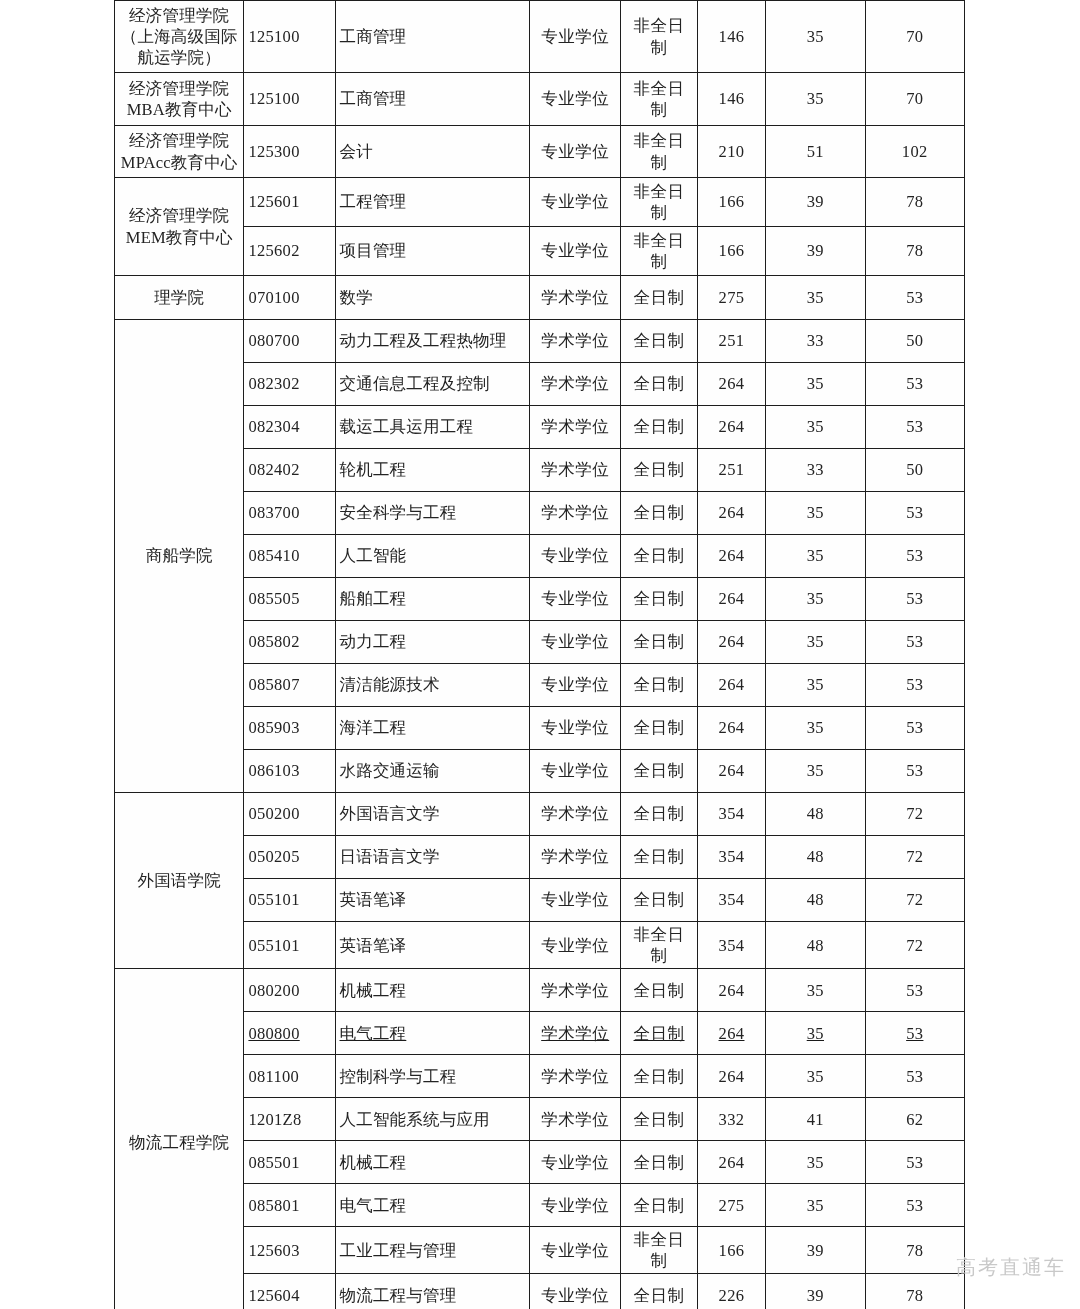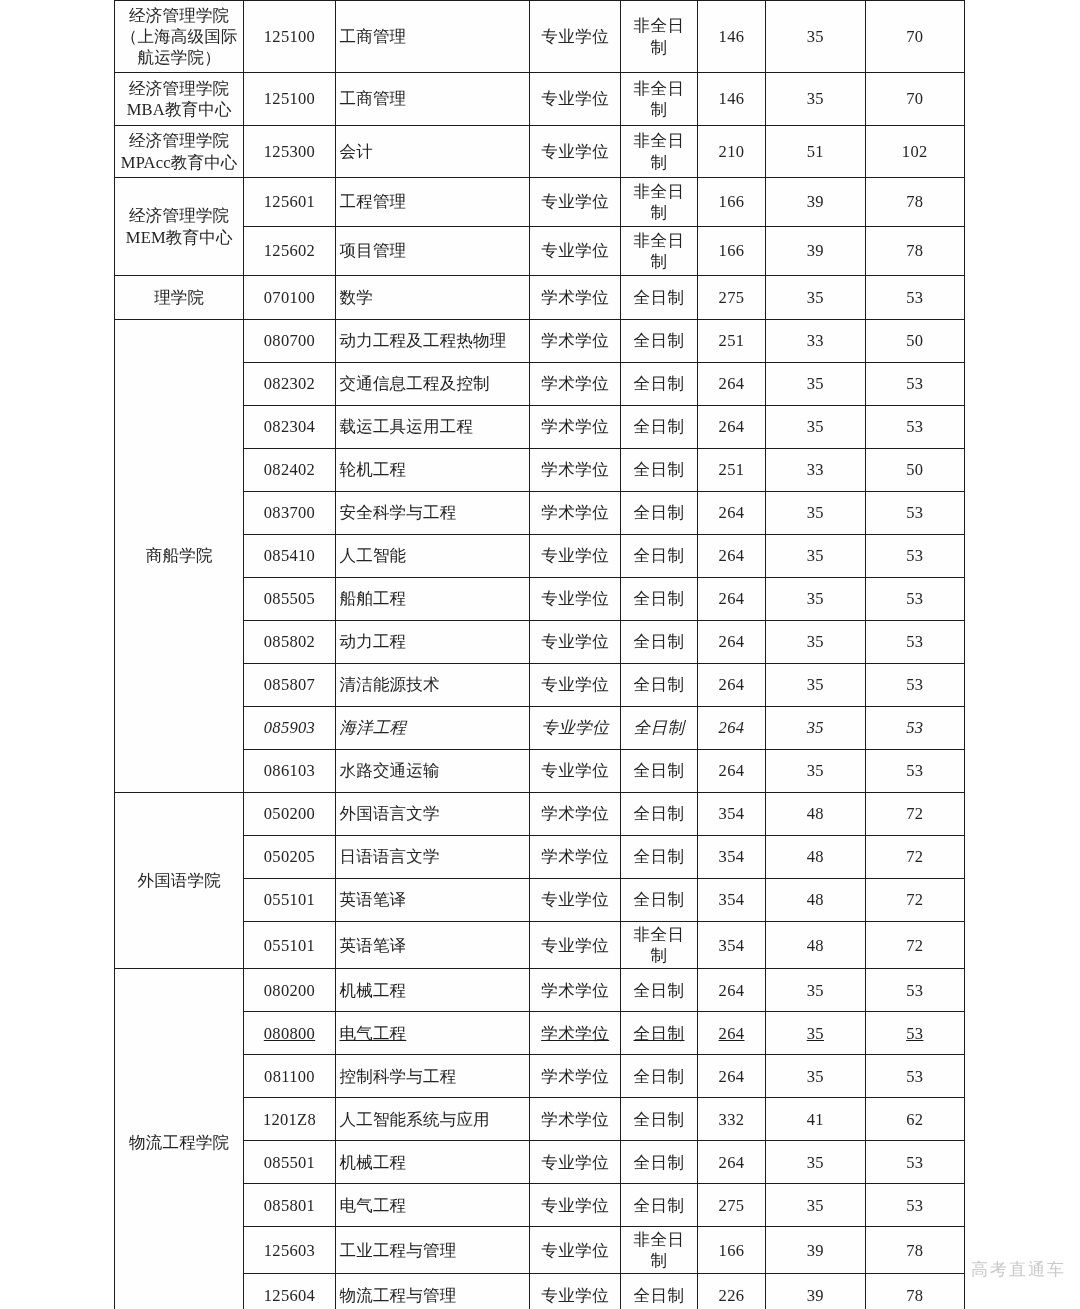--- a/index.html
+++ b/index.html
@@ -49,41 +49,41 @@
   col.c-total   { width: 66px;  }
   col.c-single1 { width: 96px;  }
   col.c-single2 { width: 96px;  }
 
   td.college {
     text-align: center;
     white-space: pre-line;
     letter-spacing: 0.2px;
   }
   td.code {
-    text-align: center;
+    text-align: left;
     letter-spacing: 0.3px;
   }
   td.major {
     text-align: left;
     padding-left: 10px;
     letter-spacing: 0.2px;
   }
   td.type, td.mode {
     text-align: center;
     letter-spacing: 0.5px;
   }
   td.num {
     text-align: center;
     letter-spacing: 0.4px;
   }
   .watermark {
     position: absolute;
     right: 14px;
     bottom: 28px;
-    font-size: 17px;
+    font-size: 20px;
     color: #c9c9c9;
     letter-spacing: 2px;
     font-family: "Liberation Sans", "DejaVu Sans", sans-serif;
     user-select: none;
   }
 </style>
 </head>
 <body>
 
 <div id="sheet">
@@ -238,21 +238,21 @@
         </tr>
         <tr style="height: 43px;">
           <td class="code">085807</td>
           <td class="major">清洁能源技术</td>
           <td class="type">专业学位</td>
           <td class="mode">全日制</td>
           <td class="num">264</td>
           <td class="num">35</td>
           <td class="num">53</td>
         </tr>
-        <tr style="height: 43px; font-style: italic;">
+        <tr style="height: 43px;">
           <td class="code">085903</td>
           <td class="major">海洋工程</td>
           <td class="type">专业学位</td>
           <td class="mode">全日制</td>
           <td class="num">264</td>
           <td class="num">35</td>
           <td class="num">53</td>
         </tr>
         <tr style="height: 43px;">
           <td class="code">086103</td>

